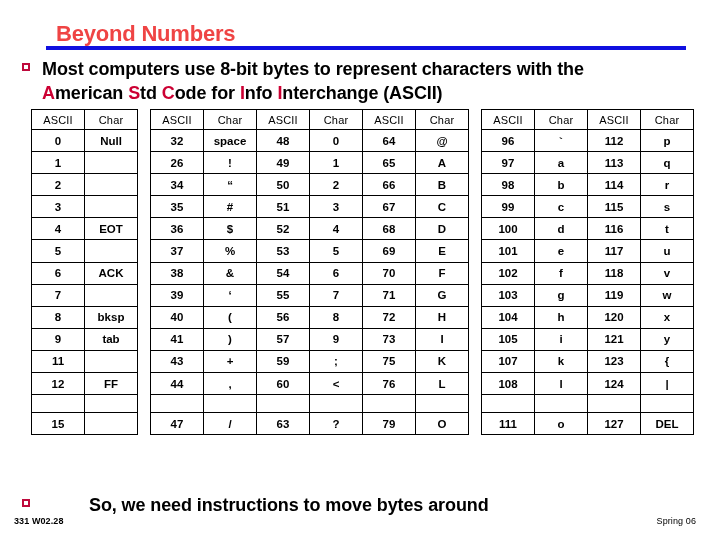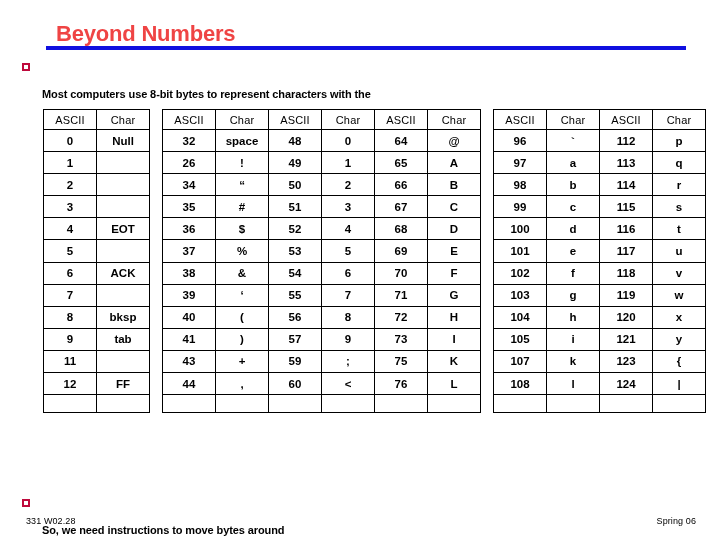--- a/index.html
+++ b/index.html
@@ -45,41 +45,39 @@
   }
   .bullet-marker {
     width: 8px;
     height: 8px;
     border: 2px solid #BE0A3C;
     background: #ffffff;
     margin-right: 12px;
     flex: none;
   }
   .bullet-text {
-    font-size: 11px;
+    font-size: 18px;
     font-weight: bold;
     color: #000000;
     line-height: 1.32;
     letter-spacing: -0.1px;
-    margin-top: 29px;
   }
   .hl { color: #CC0033; }
 
   #bullet-top { left: 22px; top: 58px; width: 690px; }
   #bullet-top .bullet-marker { margin-top: 5px; }
-  #bullet-bottom { left: 22px; top: 494px; width: 690px; }
+  #bullet-bottom { left: 22px; top: 494px; width: 690px; gap: 47px; }
   #bullet-bottom .bullet-marker { margin-top: 5px; }
 
   
   #ascii-table-wrap {
     position: absolute;
     left: 31px;
     top: 109px;
     width: 658px;
-    margin-left: 12px;
   }
   table#ascii-table {
     border-collapse: collapse;
     table-layout: fixed;
     width: 658px;
   }
   #ascii-table td {
     border: 1px solid #000000;
     height: 22.1px;
     padding: 0 2px;
@@ -113,35 +111,36 @@
 
   
   .footer-text {
     position: absolute;
     top: 516px;
     font-size: 9px;
     font-weight: normal;
     color: #000000;
     letter-spacing: 0.1px;
   }
-  #footer-left  { left: 26px; }
+  #footer-left  { left: 14px; font-weight: bold; }
   #footer-right { right: 24px; text-align: center; }
 </style>
 </head>
 <body>
 
 <div id="slide-title-block">
   <div id="slide-title">Beyond Numbers</div>
   <div id="title-rule"></div>
 </div>
 
 <div class="bullet-row" id="bullet-top">
   <span class="bullet-marker"></span>
   <span class="bullet-text">
     <span>Most computers use 8-bit bytes to represent characters with the</span><br>
+    <span id="bullet-top-line2"><span class="hl">A</span><span>merican </span><span class="hl">S</span><span>td </span><span class="hl">C</span><span>ode for </span><span class="hl">I</span><span>nfo </span><span class="hl">I</span><span>nterchange (ASCII)</span></span>
   </span>
 </div>
 
 <div id="ascii-table-wrap">
   <table id="ascii-table">
     <tbody id="ascii-table-body">
         <tr class="head-row">
           <td class="col-num">ASCII</td>
           <td class="col-char">Char</td>
           <td class="spacer"></td>
@@ -358,20 +357,36 @@
           <td class="col-num"></td>
           <td class="col-char"></td>
           <td class="col-num"></td>
           <td class="col-char"></td>
           <td class="spacer"></td>
           <td class="col-num"></td>
           <td class="col-char"></td>
           <td class="col-num"></td>
           <td class="col-char"></td>
         </tr>
+        <tr>
+          <td class="col-num">15</td>
+          <td class="col-char"></td>
+          <td class="spacer"></td>
+          <td class="col-num">47</td>
+          <td class="col-char">/</td>
+          <td class="col-num">63</td>
+          <td class="col-char">?</td>
+          <td class="col-num">79</td>
+          <td class="col-char">O</td>
+          <td class="spacer"></td>
+          <td class="col-num">111</td>
+          <td class="col-char">o</td>
+          <td class="col-num">127</td>
+          <td class="col-char">DEL</td>
+        </tr>
       </tbody>
   </table>
 </div>
 
 <div class="bullet-row" id="bullet-bottom">
   <span class="bullet-marker"></span>
   <span class="bullet-text">So, we need instructions to move bytes around</span>
 </div>
 
 <div class="footer-text" id="footer-left">331  W02.28</div>

